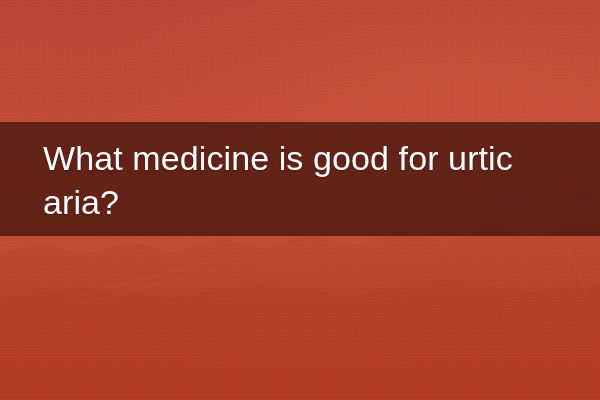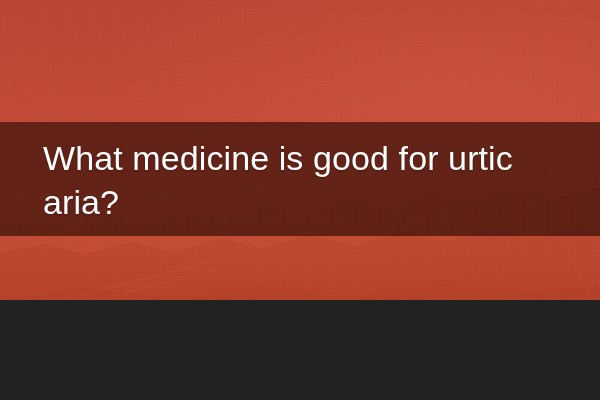--- a/index.html
+++ b/index.html
@@ -4,21 +4,21 @@
 <title>Question Card</title>
 <style>
   html, body {
     margin: 0;
     padding: 0;
     background: #222;
   }
   #card {
     position: relative;
     width: 600px;
-    height: 300px;
+    height: 400px;
     overflow: hidden;
     font-family: "Liberation Sans", sans-serif;
     -webkit-font-smoothing: antialiased;
   }
 
   
   .bg-layer {
     position: absolute;
     left: 0; top: 0;
     width: 600px;

